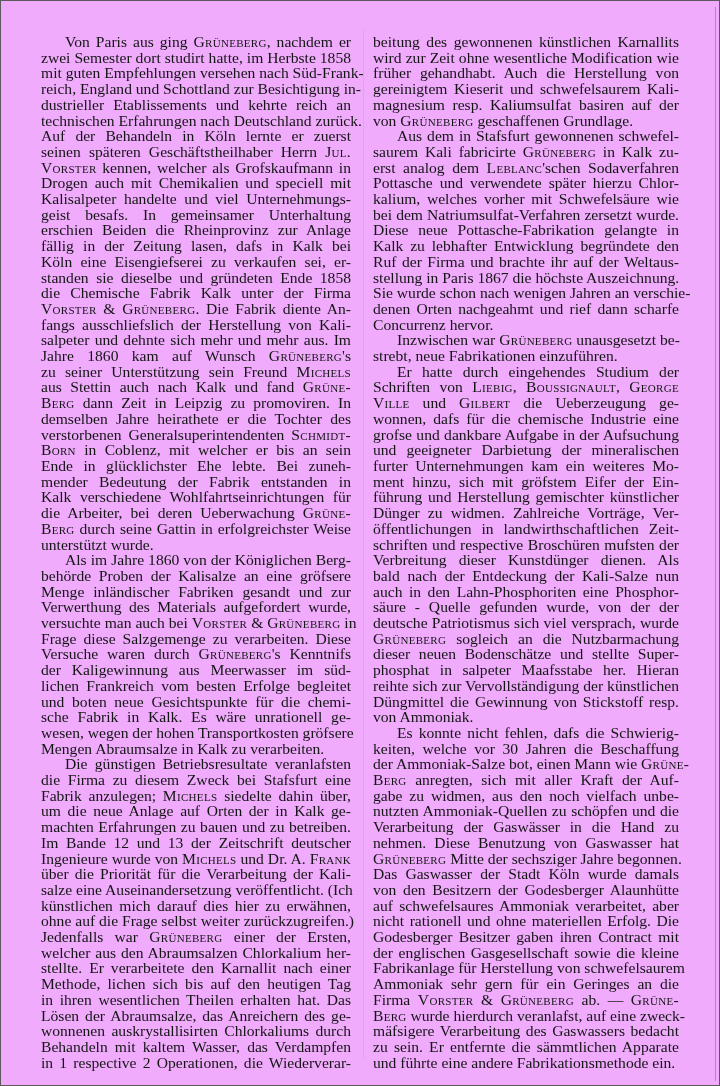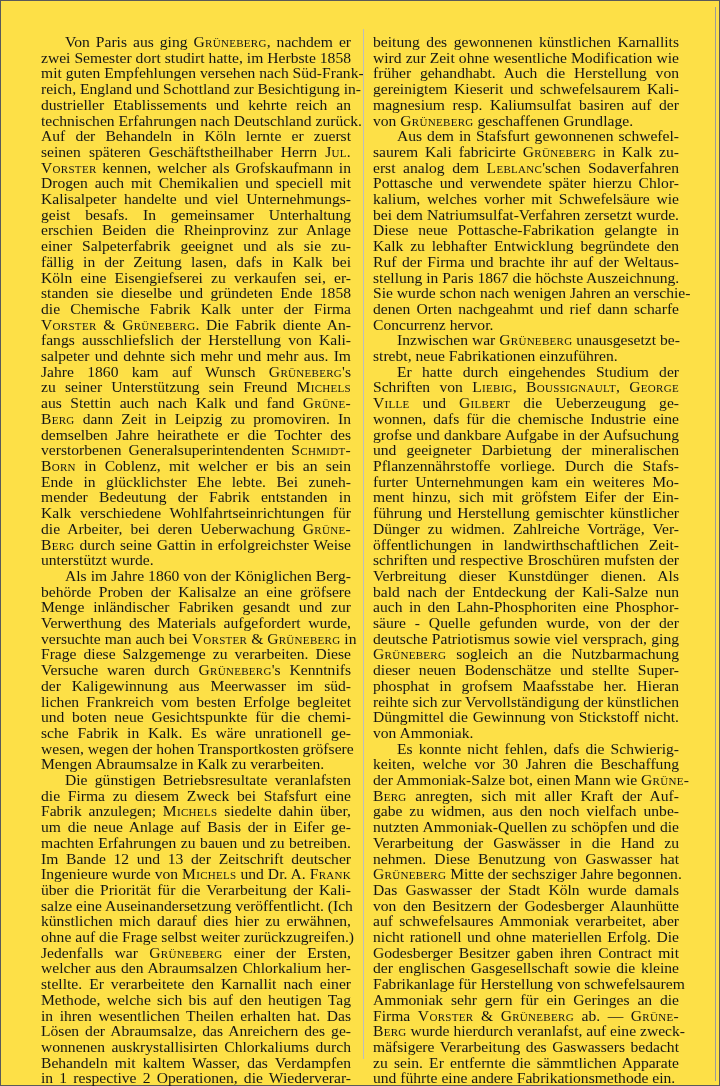--- a/index.html
+++ b/index.html
@@ -1,21 +1,21 @@
 <!DOCTYPE html>
 <html><head>
 <meta charset="utf-8">
 <style>
   html, body { margin: 0; padding: 0; background: #ffffff; }
   body { width: 720px; height: 1086px; overflow: hidden; }
   .page {
     position: relative;
     width: 718px; height: 1084px;
     border: 1px solid #5a5a5a;
-    background: #fde047;
+    background: #f0abfc;
     box-sizing: content-box;
     text-decoration: underline;
   }
   .col {
     position: absolute;
     top: 0;
     font-family: "Liberation Serif", "DejaVu Serif", serif;
     font-size: 15.6px;
     line-height: 15.7px;
     color: #151515;
@@ -53,21 +53,20 @@
         <span class="line">reich, England und Schottland zur Besichtigung in-</span>
         <span class="line">dustrieller Etablissements und kehrte reich an</span>
         <span class="line">technischen Erfahrungen nach Deutschland zurück.</span>
         <span class="line">Auf der Behandeln in Köln lernte er zuerst</span>
         <span class="line">seinen späteren Geschäftstheilhaber Herrn <span class="sc">Jul.</span></span>
         <span class="line"><span class="sc">Vorster</span> kennen, welcher als Grofskaufmann in</span>
         <span class="line">Drogen auch mit Chemikalien und speciell mit</span>
         <span class="line">Kalisalpeter handelte und viel Unternehmungs-</span>
         <span class="line">geist besafs. In gemeinsamer Unterhaltung</span>
         <span class="line">erschien Beiden die Rheinprovinz zur Anlage</span>
-        <span class="line">einer Salpeterfabrik geeignet und als sie zu-</span>
         <span class="line">fällig in der Zeitung lasen, dafs in Kalk bei</span>
         <span class="line">Köln eine Eisengiefserei zu verkaufen sei, er-</span>
         <span class="line">standen sie dieselbe und gründeten Ende 1858</span>
         <span class="line">die Chemische Fabrik Kalk unter der Firma</span>
         <span class="line"><span class="sc">Vorster</span> &amp; <span class="sc">Grüneberg</span>. Die Fabrik diente An-</span>
         <span class="line">fangs ausschliefslich der Herstellung von Kali-</span>
         <span class="line">salpeter und dehnte sich mehr und mehr aus. Im</span>
         <span class="line">Jahre 1860 kam auf Wunsch <span class="sc">Grüneberg</span>'s</span>
         <span class="line">zu seiner Unterstützung sein Freund <span class="sc">Michels</span></span>
         <span class="line">aus Stettin auch nach Kalk und fand <span class="sc">Grüne-</span></span>
@@ -94,32 +93,32 @@
         <span class="line">lichen Frankreich vom besten Erfolge begleitet</span>
         <span class="line">und boten neue Gesichtspunkte für die chemi-</span>
         <span class="line">sche Fabrik in Kalk. Es wäre unrationell ge-</span>
         <span class="line">wesen, wegen der hohen Transportkosten gröfsere</span>
         <span class="line last">Mengen Abraumsalze in Kalk zu verarbeiten.</span>
       </p>
       <p>
         <span class="line" style="text-indent: 24px;">Die günstigen Betriebsresultate veranlafsten</span>
         <span class="line">die Firma zu diesem Zweck bei Stafsfurt eine</span>
         <span class="line">Fabrik anzulegen; <span class="sc">Michels</span> siedelte dahin über,</span>
-        <span class="line">um die neue Anlage auf Basis der in Eifer ge-</span>
+        <span class="line">um die neue Anlage auf Orten der in Kalk ge-</span>
         <span class="line">machten Erfahrungen zu bauen und zu betreiben.</span>
         <span class="line">Im Bande 12 und 13 der Zeitschrift deutscher</span>
         <span class="line">Ingenieure wurde von <span class="sc">Michels</span> und Dr. A. <span class="sc">Frank</span></span>
         <span class="line">über die Priorität für die Verarbeitung der Kali-</span>
         <span class="line">salze eine Auseinandersetzung veröffentlicht. (Ich</span>
         <span class="line">künstlichen mich darauf dies hier zu erwähnen,</span>
         <span class="line">ohne auf die Frage selbst weiter zurückzugreifen.)</span>
         <span class="line">Jedenfalls war <span class="sc">Grüneberg</span> einer der Ersten,</span>
         <span class="line">welcher aus den Abraumsalzen Chlorkalium her-</span>
         <span class="line">stellte. Er verarbeitete den Karnallit nach einer</span>
-        <span class="line">Methode, welche sich bis auf den heutigen Tag</span>
+        <span class="line">Methode, lichen sich bis auf den heutigen Tag</span>
         <span class="line">in ihren wesentlichen Theilen erhalten hat. Das</span>
         <span class="line">Lösen der Abraumsalze, das Anreichern des ge-</span>
         <span class="line">wonnenen auskrystallisirten Chlorkaliums durch</span>
         <span class="line">Behandeln mit kaltem Wasser, das Verdampfen</span>
         <span class="line">in 1 respective 2 Operationen, die Wiederverar-</span>
       </p>
     </div>
   <div class="col-rule"></div>
   <div class="col col-right" id="col-right">
       <p>
@@ -149,37 +148,36 @@
         <span class="line" style="text-indent: 24px;">Inzwischen war <span class="sc">Grüneberg</span> unausgesetzt be-</span>
         <span class="line last">strebt, neue Fabrikationen einzuführen.</span>
       </p>
       <p>
         <span class="line" style="text-indent: 24px;">Er hatte durch eingehendes Studium der</span>
         <span class="line">Schriften von <span class="sc">Liebig</span>, <span class="sc">Boussignault</span>, <span class="sc">George</span></span>
         <span class="line"><span class="sc">Ville</span> und <span class="sc">Gilbert</span> die Ueberzeugung ge-</span>
         <span class="line">wonnen, dafs für die chemische Industrie eine</span>
         <span class="line">grofse und dankbare Aufgabe in der Aufsuchung</span>
         <span class="line">und geeigneter Darbietung der mineralischen</span>
-        <span class="line">Pflanzennährstoffe vorliege. Durch die Stafs-</span>
         <span class="line">furter Unternehmungen kam ein weiteres Mo-</span>
         <span class="line">ment hinzu, sich mit gröfstem Eifer der Ein-</span>
         <span class="line">führung und Herstellung gemischter künstlicher</span>
         <span class="line">Dünger zu widmen. Zahlreiche Vorträge, Ver-</span>
         <span class="line">öffentlichungen in landwirthschaftlichen Zeit-</span>
         <span class="line">schriften und respective Broschüren mufsten der</span>
         <span class="line">Verbreitung dieser Kunstdünger dienen. Als</span>
         <span class="line">bald nach der Entdeckung der Kali-Salze nun</span>
         <span class="line">auch in den Lahn-Phosphoriten eine Phosphor-</span>
         <span class="line">säure - Quelle gefunden wurde, von der der</span>
-        <span class="line">deutsche Patriotismus sowie viel versprach, ging</span>
+        <span class="line">deutsche Patriotismus sich viel versprach, wurde</span>
         <span class="line"><span class="sc">Grüneberg</span> sogleich an die Nutzbarmachung</span>
         <span class="line">dieser neuen Bodenschätze und stellte Super-</span>
-        <span class="line">phosphat in grofsem Maafsstabe her. Hieran</span>
+        <span class="line">phosphat in salpeter Maafsstabe her. Hieran</span>
         <span class="line">reihte sich zur Vervollständigung der künstlichen</span>
-        <span class="line">Düngmittel die Gewinnung von Stickstoff nicht.</span>
+        <span class="line">Düngmittel die Gewinnung von Stickstoff resp.</span>
         <span class="line last">von Ammoniak.</span>
       </p>
       <p>
         <span class="line" style="text-indent: 24px;">Es konnte nicht fehlen, dafs die Schwierig-</span>
         <span class="line">keiten, welche vor 30 Jahren die Beschaffung</span>
         <span class="line">der Ammoniak-Salze bot, einen Mann wie <span class="sc">Grüne-</span></span>
         <span class="line"><span class="sc">Berg</span> anregten, sich mit aller Kraft der Auf-</span>
         <span class="line">gabe zu widmen, aus den noch vielfach unbe-</span>
         <span class="line">nutzten Ammoniak-Quellen zu schöpfen und die</span>
         <span class="line">Verarbeitung der Gaswässer in die Hand zu</span>

